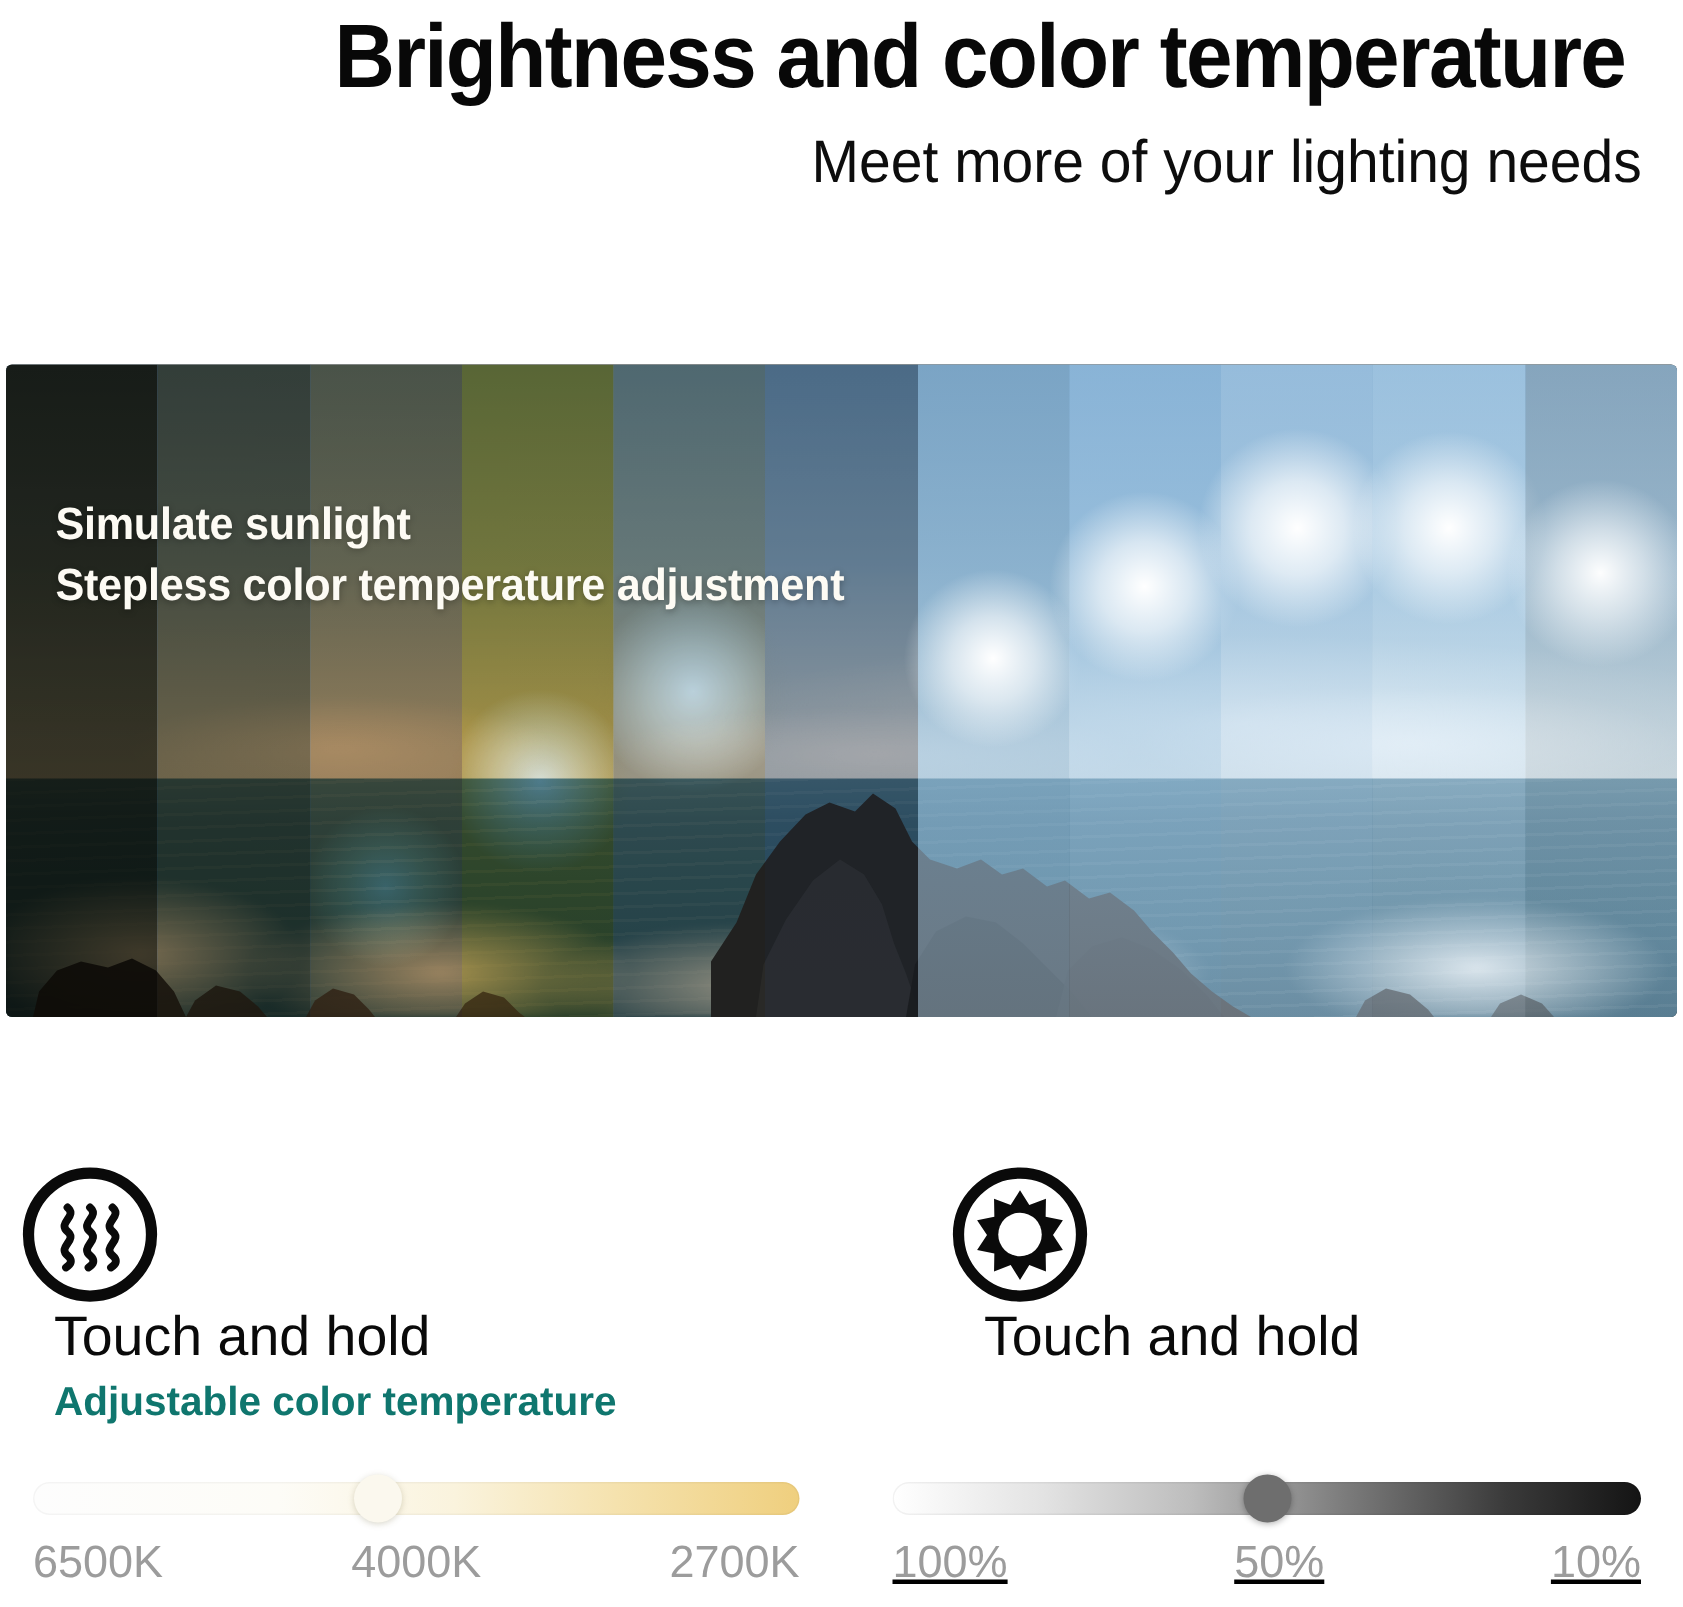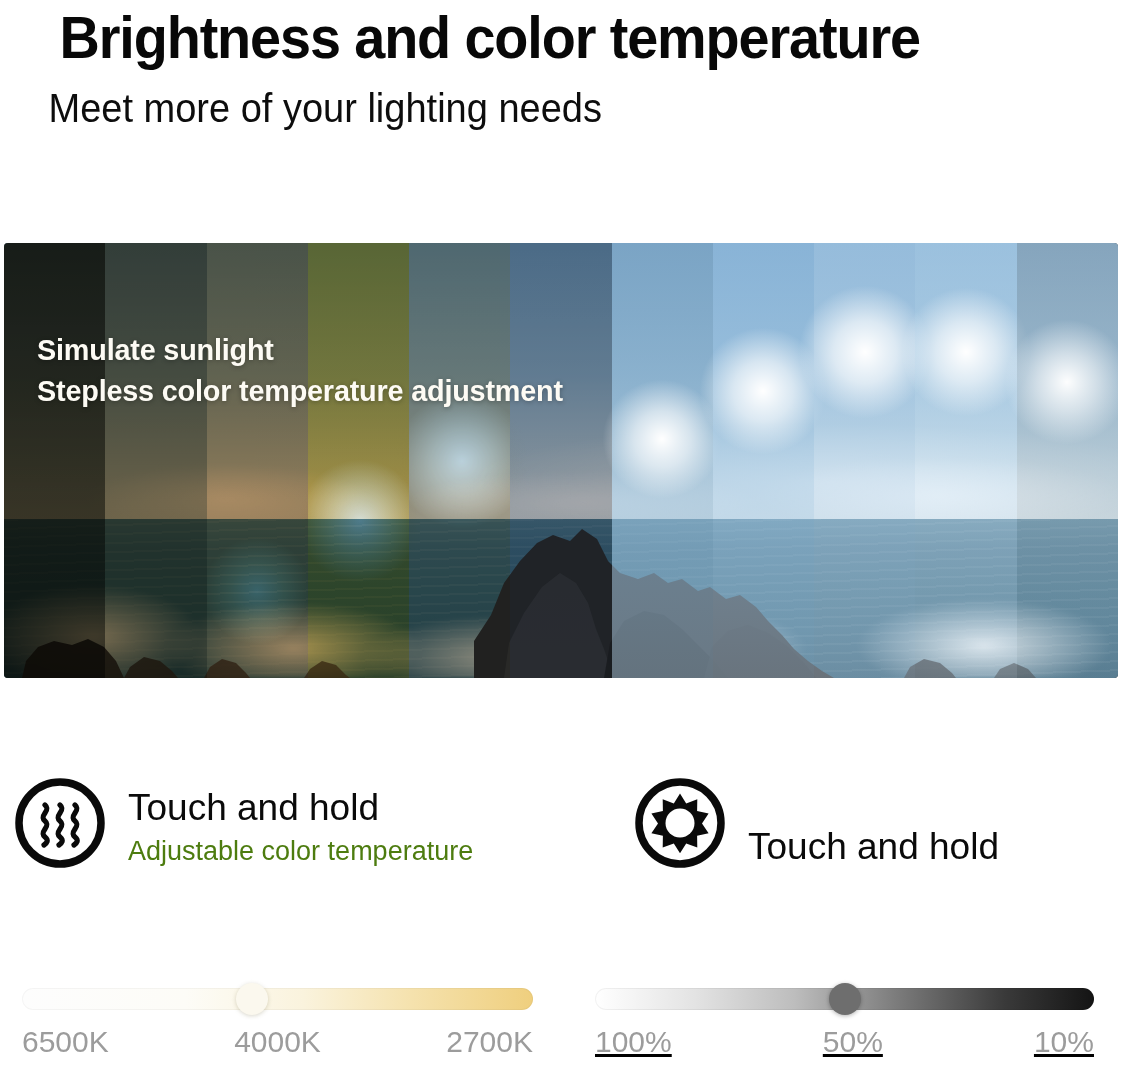--- a/index.html
+++ b/index.html
@@ -12,21 +12,21 @@
     width: 1122px;
     height: 1071px;
     font-family: "Liberation Sans", "DejaVu Sans", sans-serif;
     color: #000000;
     overflow: hidden;
     position: relative;
   }
 
   
   .header {
-    text-align: left;
+    text-align: right;
     padding-top: 2px;
     padding-left: 21px;
   }
   .page-title {
     font-size: 60px;
     font-weight: bold;
     letter-spacing: -1.2px;
     line-height: 72px;
     margin: 0;
     transform: scaleX(0.93);
@@ -145,45 +145,46 @@
   
   .features {
     position: absolute;
     top: 777px;
     left: 0;
     width: 1122px;
     display: flex;
   }
   .feature {
     display: flex;
-    align-items: flex-end;
+    align-items: flex-start;
     width: 561px;
     box-sizing: border-box;
+    flex-direction: column;
   }
   .feature.left  { padding-left: 14px; }
   .feature.right { padding-left: 634px; margin-left: -561px; }
   .feature-icon {
     width: 92px;
     height: 92px;
     flex: 0 0 92px;
   }
   .feature-icon svg { display: block; width: 92px; height: 92px; }
   .feature-text { margin-left: 22px; }
   .feature-title {
     font-size: 37px;
     line-height: 44px;
     font-weight: 400;
     color: #0a0a0a;
     white-space: nowrap;
   }
   .feature-sub {
     font-size: 27px;
     line-height: 36px;
-    font-weight: 400;
-    color: #4d7c0f;
+    font-weight: 700;
+    color: #0f766e;
     white-space: nowrap;
     margin-top: 3px;
   }
 
   
   .sliders {
     position: absolute;
     top: 988px;
     left: 0;
     width: 1122px;

